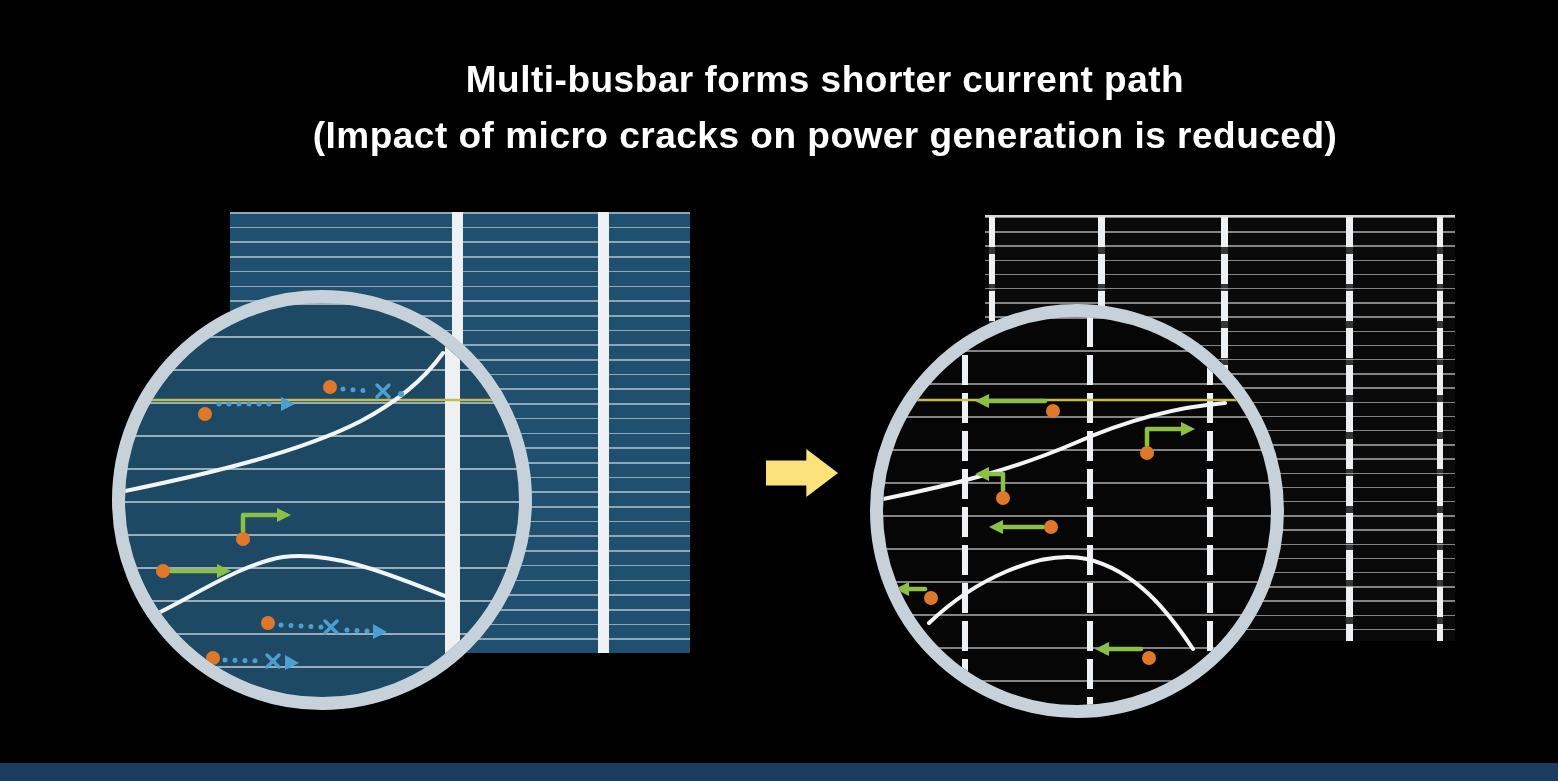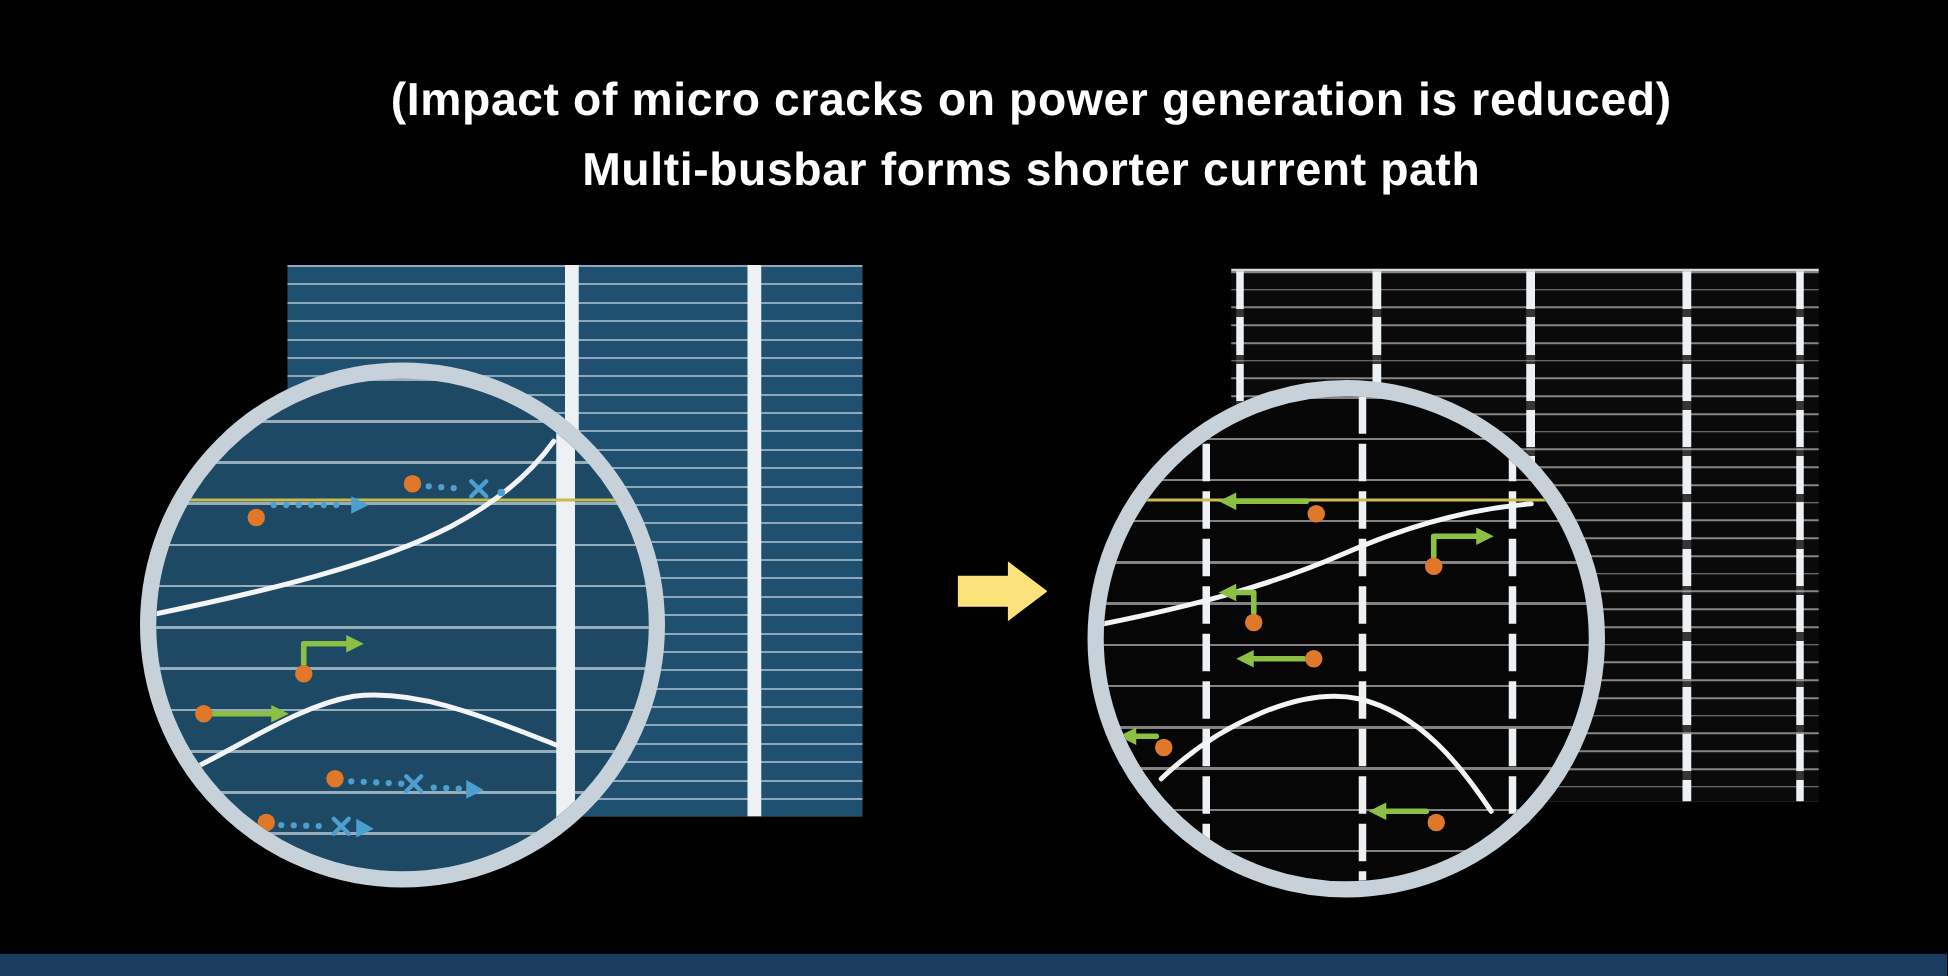--- a/index.html
+++ b/index.html
@@ -65,22 +65,22 @@
     position:absolute; left:0; right:0; bottom:0; height:18px;
     background:var(--bottom-band,#1b3c5e);
   }
 </style>
 </head>
 <body>
 
 <div class="stage">
 
   <div class="title">
+    <div>Multi-busbar forms shorter current path</div>
     <div>(Impact of micro cracks on power generation is reduced)</div>
-    <div>Multi-busbar forms shorter current path</div>
   </div>
 
   <div class="panel panel-left">
     <div class="busbar-v" style="left:222px;width:11px;"></div>
     <div class="busbar-v" style="left:368px;width:11px;"></div>
   </div>
 
   <div class="magnifier mag-left">
     <svg width="394" height="394" viewBox="0 0 394 394">
 

